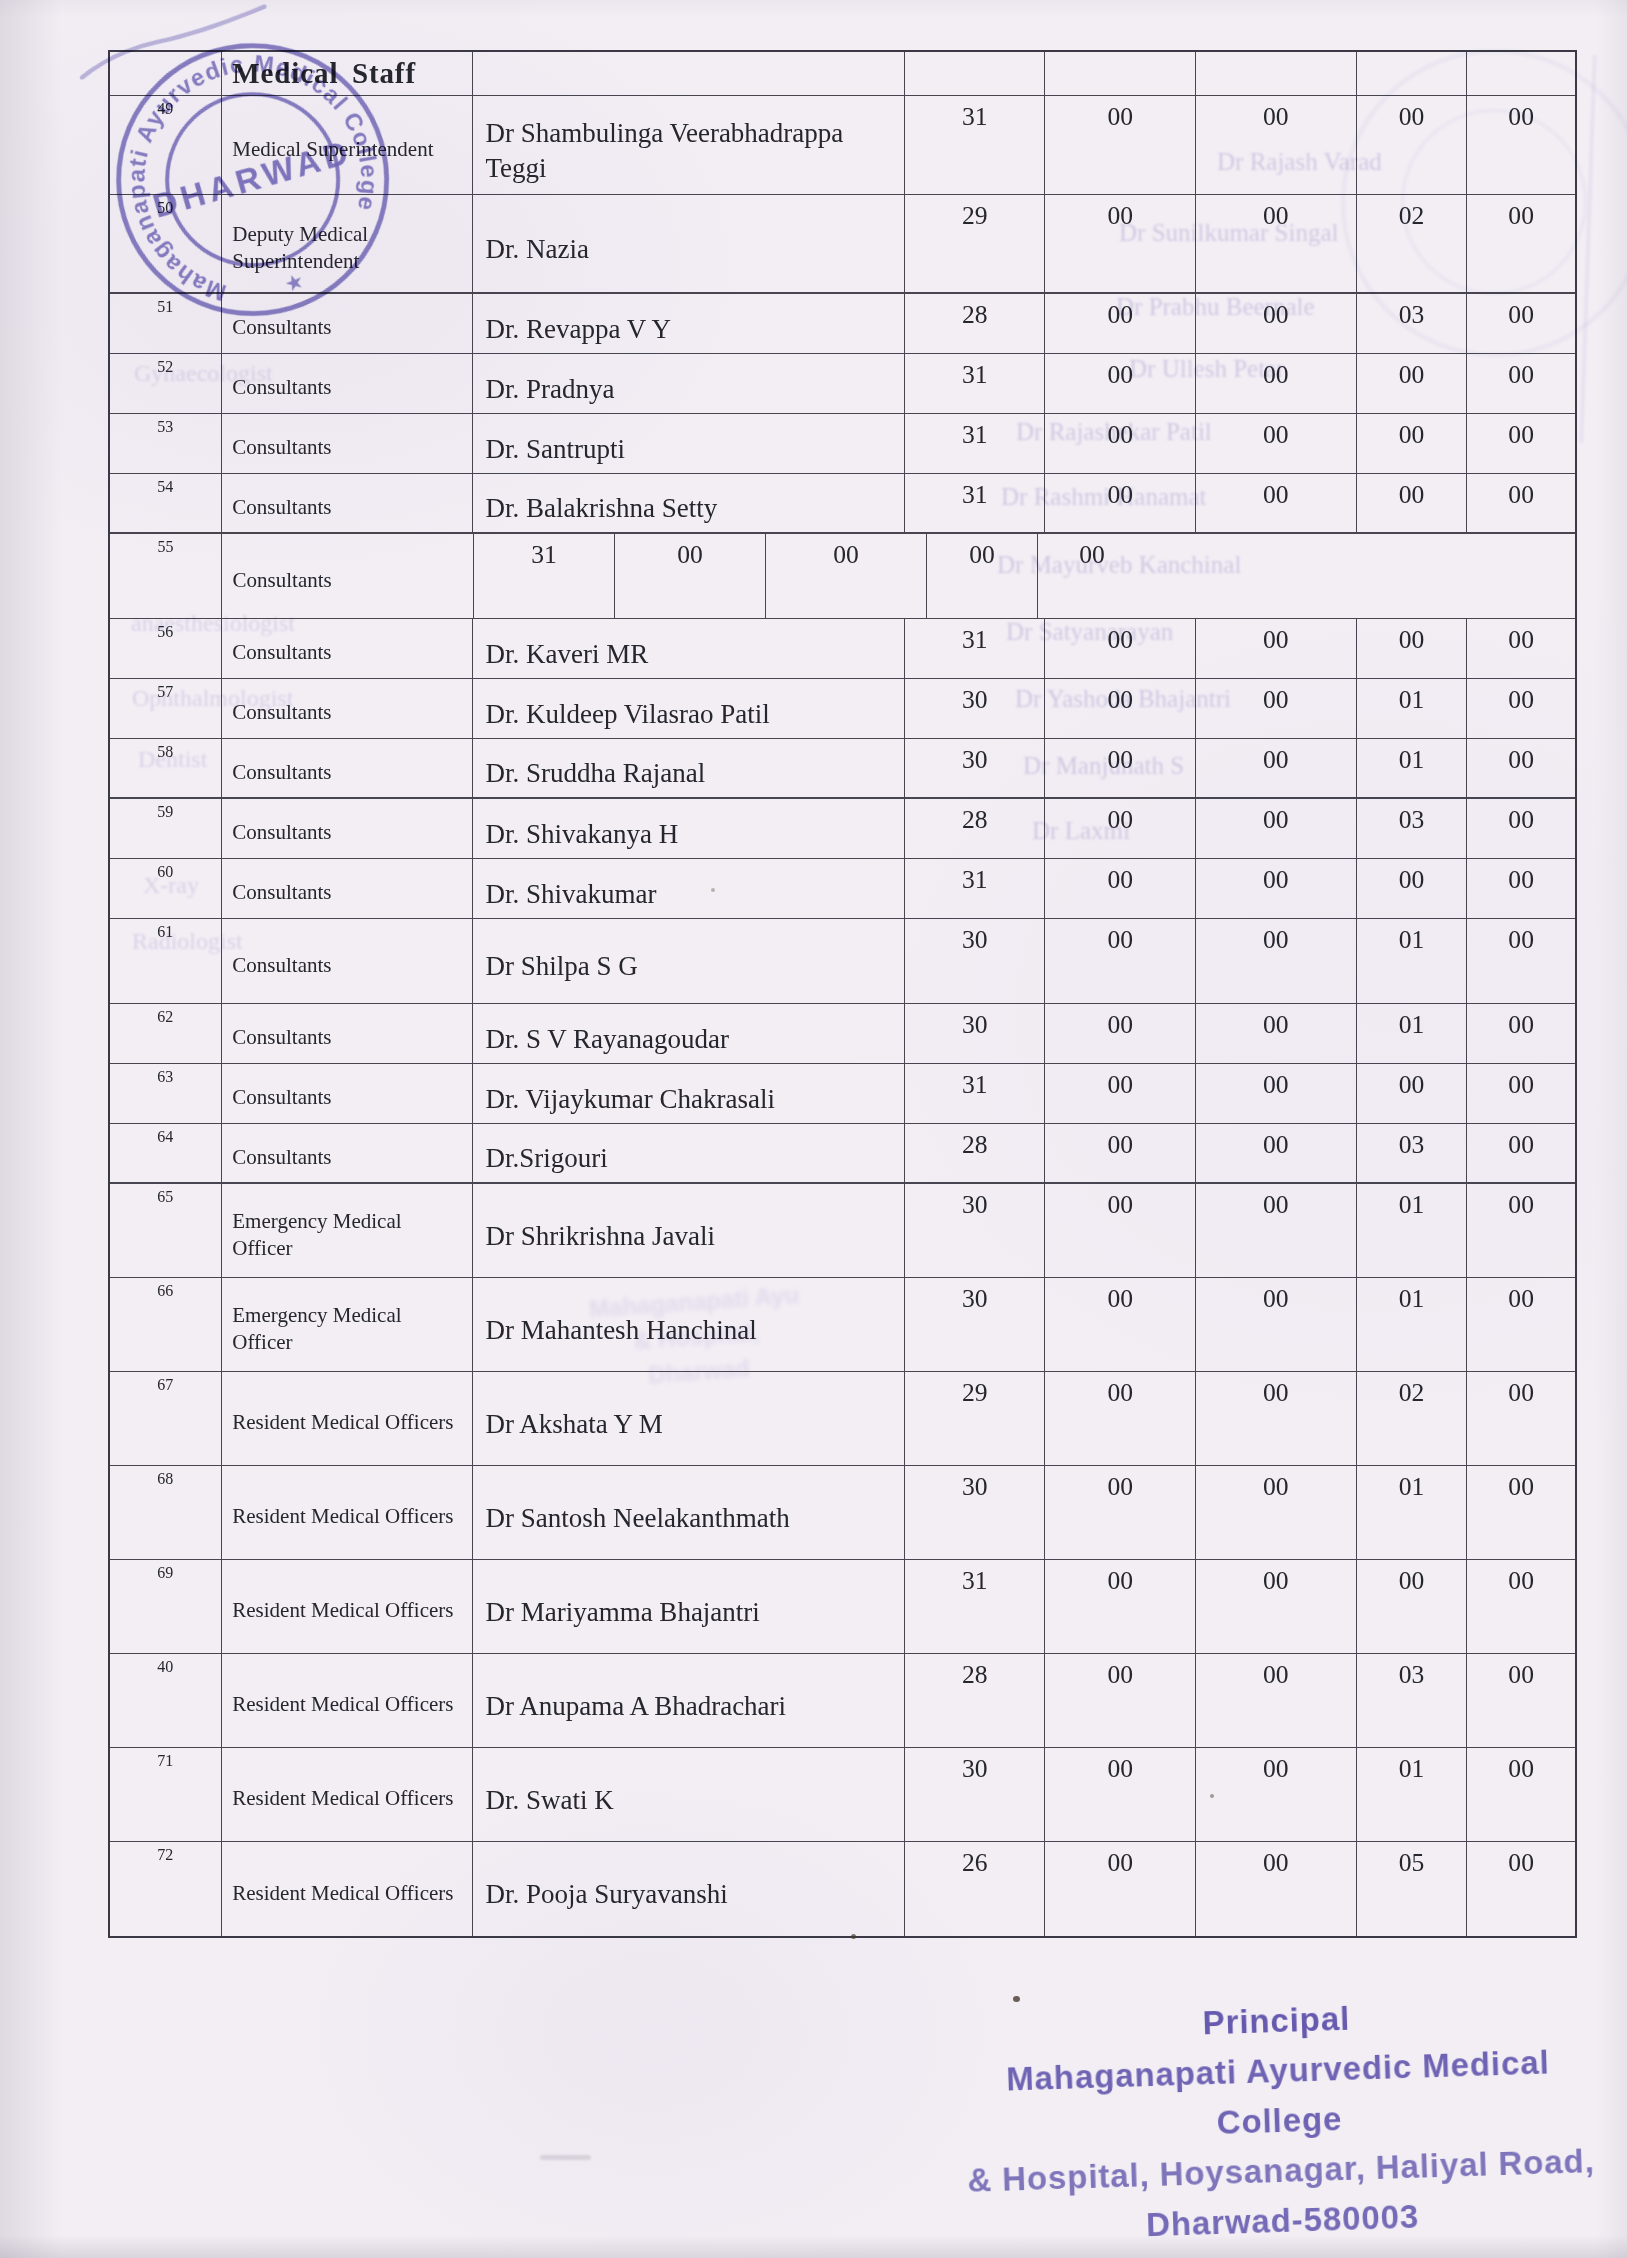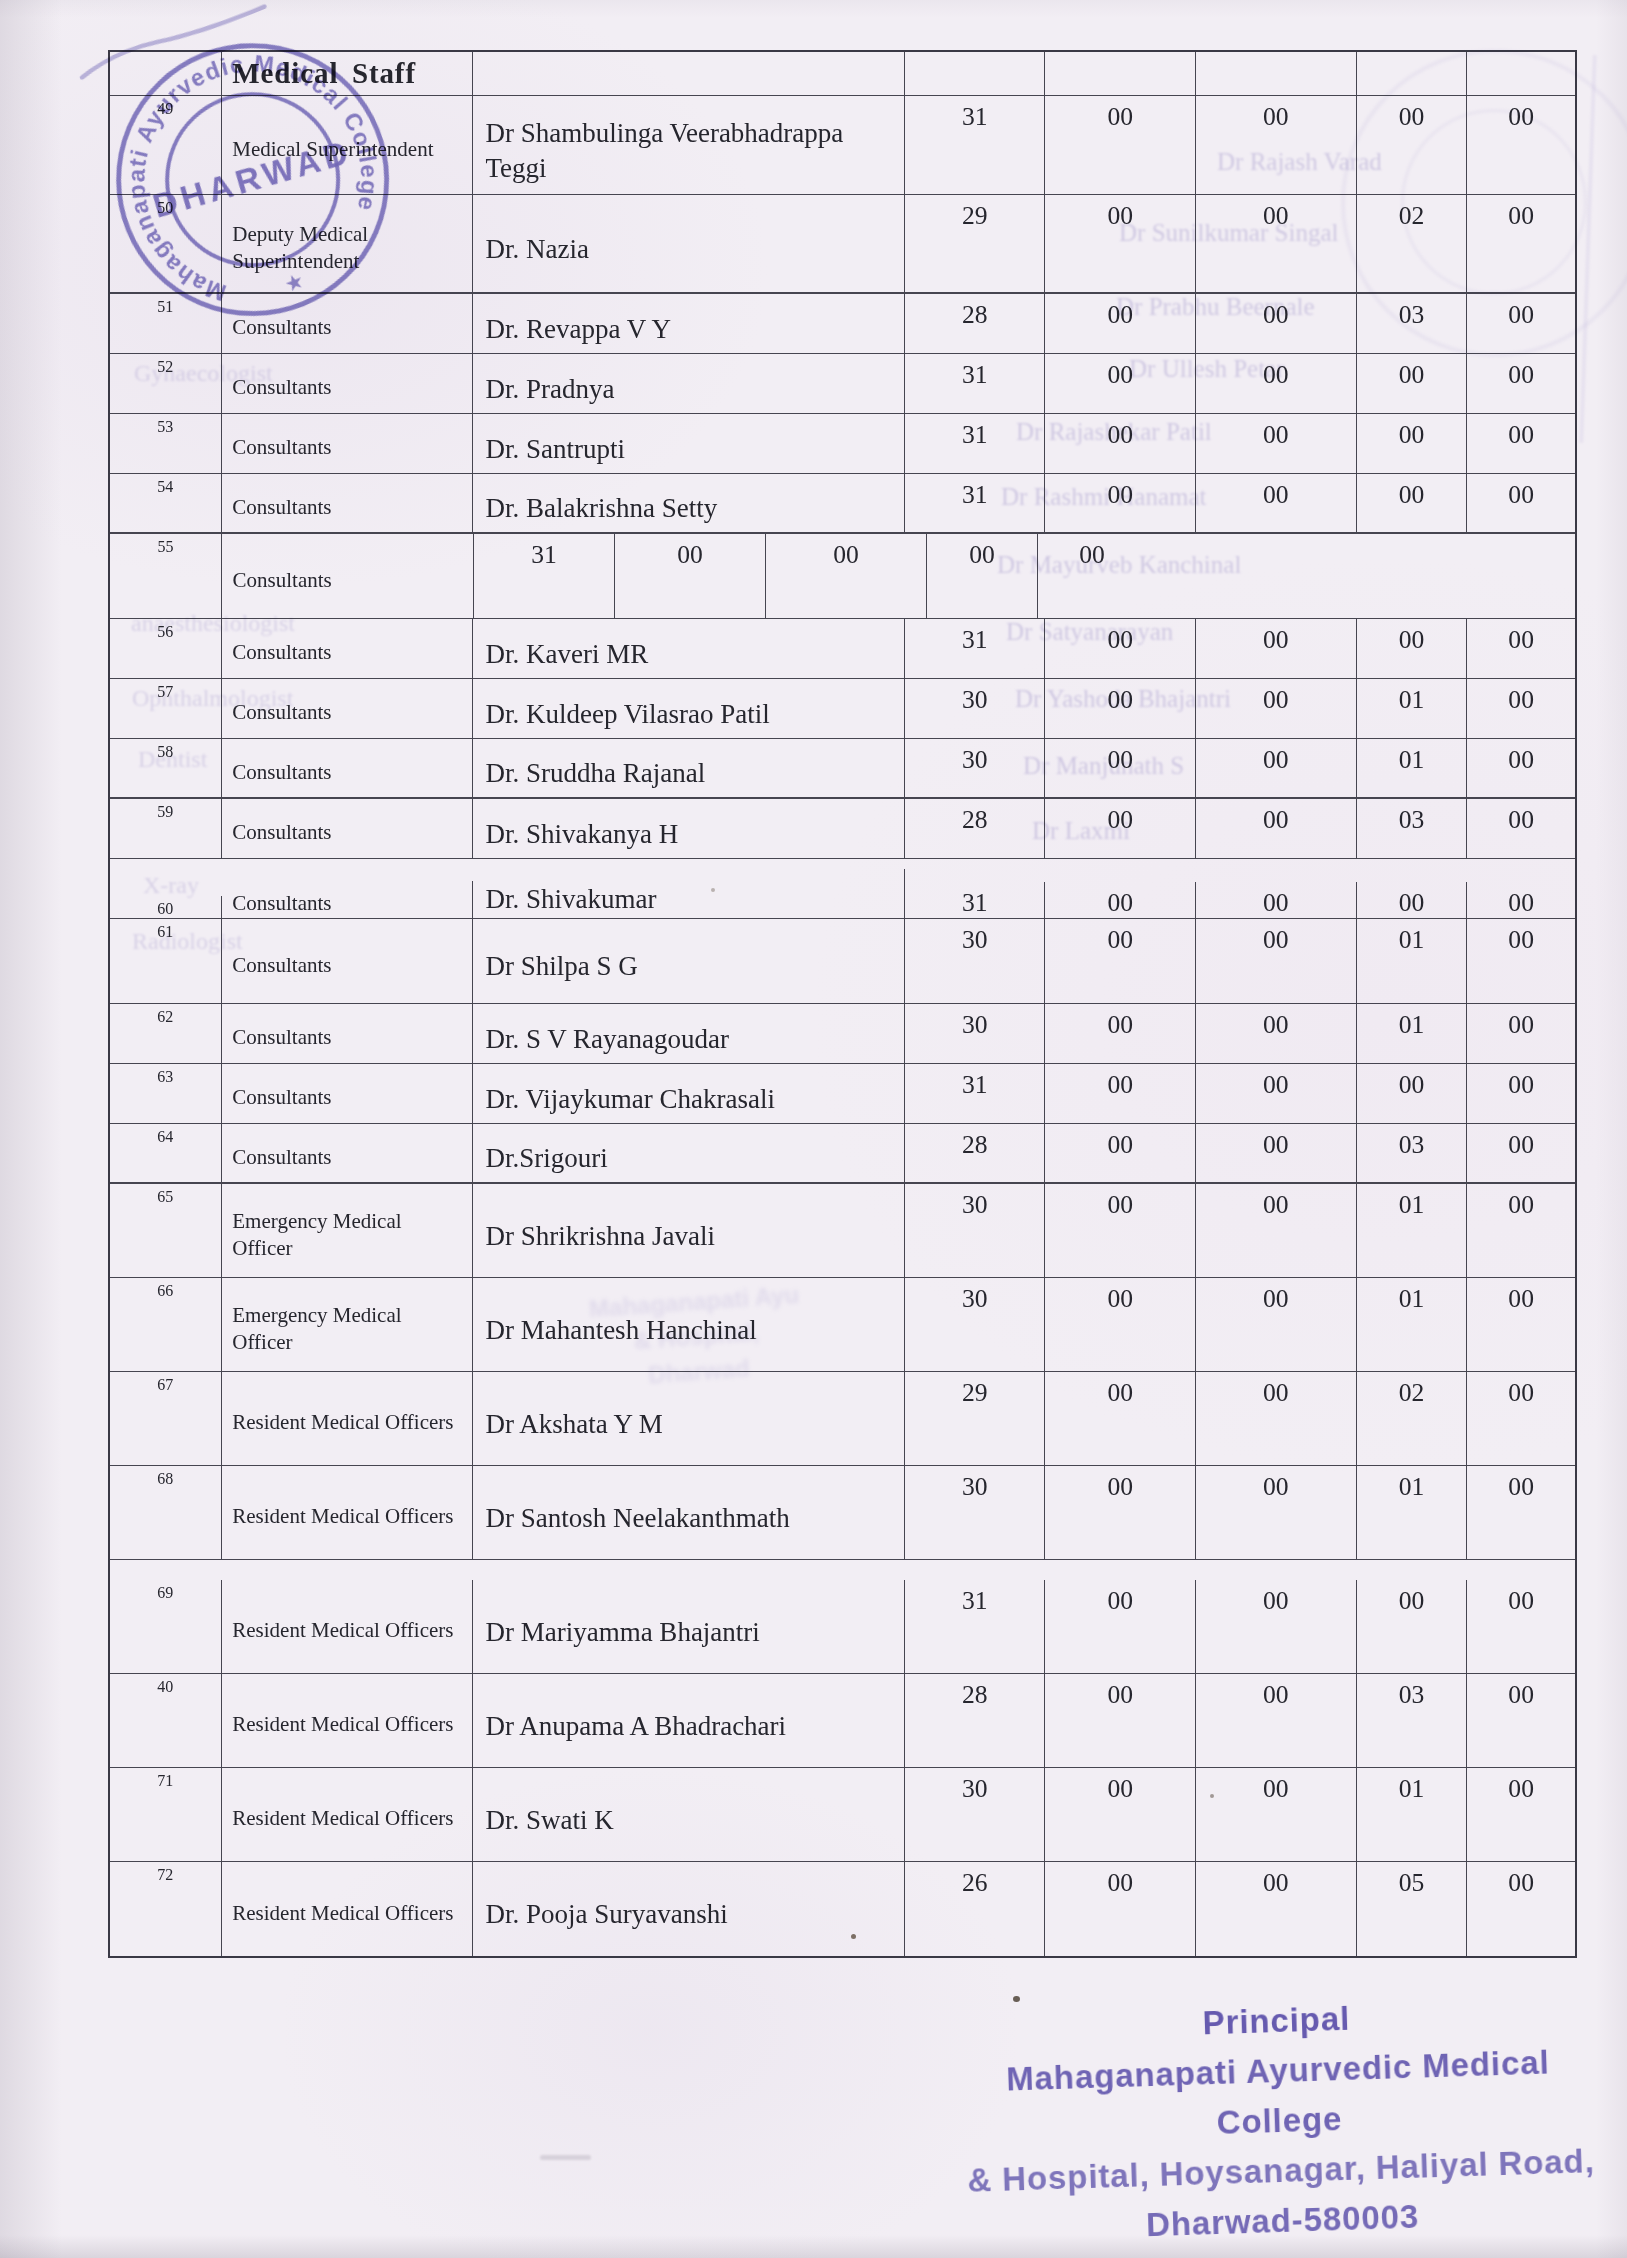--- a/index.html
+++ b/index.html
@@ -392,21 +392,21 @@
         <div class="tcell c6">
           <span>00</span>
         </div>
         <div class="tcell c7">
           <span>03</span>
         </div>
         <div class="tcell c8">
           <span>00</span>
         </div>
       </div>
-      <div class="trow" style="height: 60px; align-items: flex-end;">
+      <div class="trow" style="height: 60px;">
         <div class="tcell c1">
           <span>60</span>
         </div>
         <div class="tcell c2">
           <span class="cell-inner">Consultants</span>
         </div>
         <div class="tcell c3">
           <span class="cell-inner">Dr. Shivakumar</span>
         </div>
         <div class="tcell c4">
@@ -626,21 +626,21 @@
         <div class="tcell c6">
           <span>00</span>
         </div>
         <div class="tcell c7">
           <span>01</span>
         </div>
         <div class="tcell c8">
           <span>00</span>
         </div>
       </div>
-      <div class="trow" style="height: 94px; margin-top: 20px;">
+      <div class="trow" style="height: 94px;">
         <div class="tcell c1">
           <span>69</span>
         </div>
         <div class="tcell c2">
           <span class="cell-inner">Resident Medical Officers</span>
         </div>
         <div class="tcell c3">
           <span class="cell-inner">Dr Mariyamma Bhajantri</span>
         </div>
         <div class="tcell c4">

